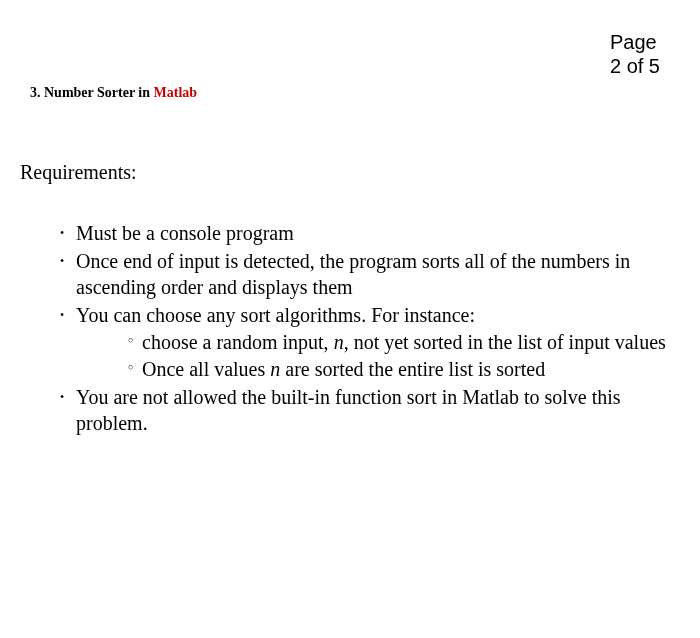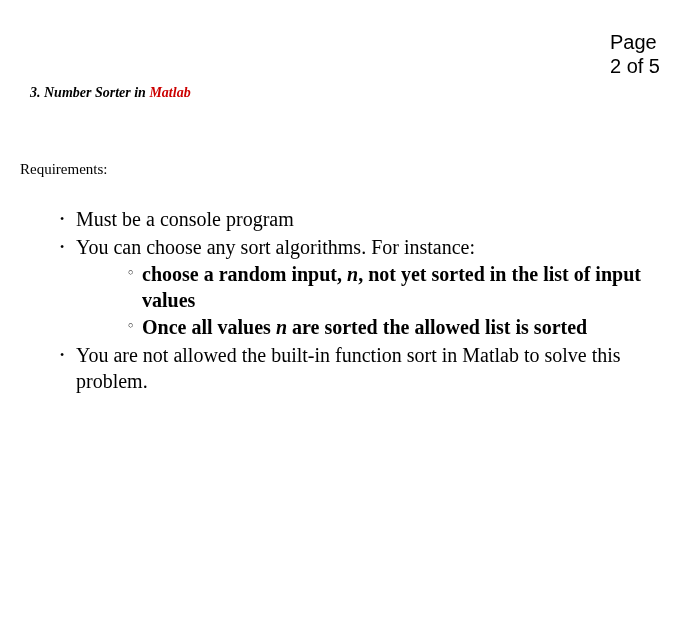--- a/index.html
+++ b/index.html
@@ -25,28 +25,27 @@
       line-height: 1.2;
       text-align: left;
     }
     .heading {
       font-family: "Times New Roman", Times, serif;
       font-size: 14px;
       font-weight: bold;
       margin-top: 55px;
       margin-bottom: 60px;
       padding-left: 10px;
-      font-style: italic;
     }
     .heading .matlab {
       color: #cc0000;
     }
     .requirements-label {
-      font-size: 15px;
-      margin-bottom: 28px;
+      font-size: 20px;
+      margin-bottom: 36px;
       padding-left: 0px;
     }
     ul.main-list {
       list-style: none;
       padding-left: 40px;
     }
     ul.main-list > li {
       position: relative;
       font-size: 20px;
       line-height: 1.3;
@@ -57,21 +56,20 @@
       content: "•";
       position: absolute;
       left: 0;
       top: 6px;
       font-size: 12px;
     }
     ul.sub-list {
       list-style: none;
       padding-left: 52px;
       margin-top: 1px;
-      font-weight: bold;
     }
     ul.sub-list > li {
       position: relative;
       font-size: 20px;
       line-height: 1.3;
       margin-bottom: 1px;
       padding-left: 14px;
     }
     ul.sub-list > li::before {
       content: "○";
@@ -93,21 +91,22 @@
 </div>
 
 <div class="heading">
   <span>3. Number Sorter in </span><span class="matlab">Matlab</span>
 </div>
 
 <div class="requirements-label">Requirements:</div>
 
 <ul class="main-list">
   <li><span>Must be a console program</span></li>
+  <li><span>Once end of input is detected, the program sorts all of the numbers in ascending order and displays them</span></li>
   <li>
     <span>You can choose any sort algorithms. For instance:</span>
     <ul class="sub-list">
       <li><span>choose a random input, </span><span class="italic">n</span><span>, not yet sorted in the list of input values</span></li>
-      <li><span>Once all values </span><span class="italic">n</span><span> are sorted the allowed list is sorted</span></li>
+      <li><span>Once all values </span><span class="italic">n</span><span> are sorted the entire list is sorted</span></li>
     </ul>
   </li>
   <li><span>You are not allowed the built-in function sort in Matlab to solve this problem.</span></li>
 </ul>
 
 </body></html>

